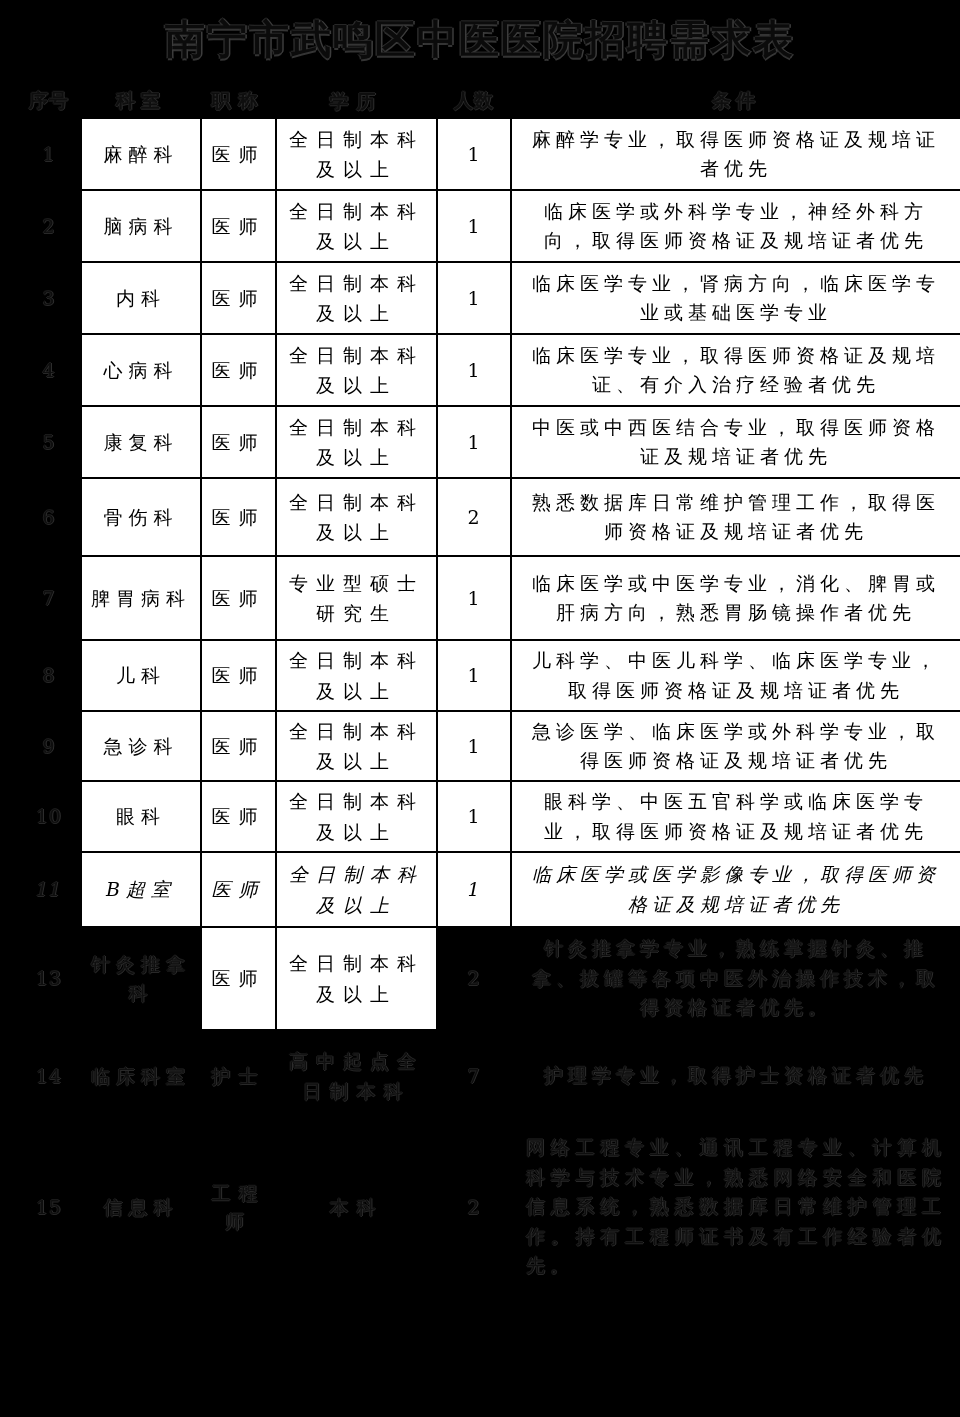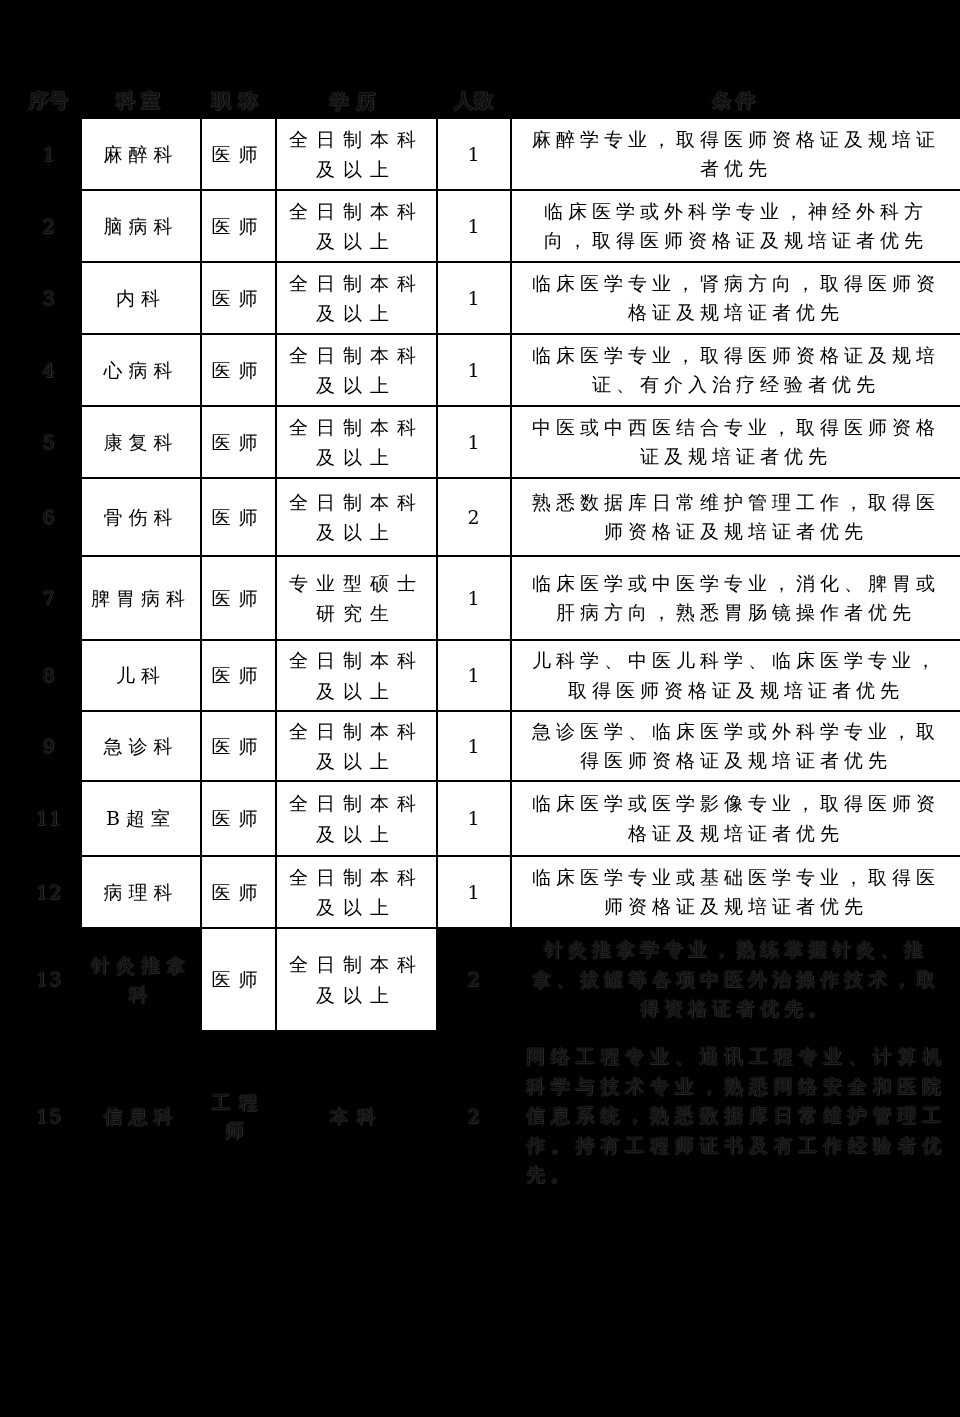--- a/index.html
+++ b/index.html
@@ -25,20 +25,21 @@
   .col-post{letter-spacing:8px;margin-top:20px;}
   .col-edu{letter-spacing:8px;line-height:1.6;}
   .col-count{letter-spacing:1px;margin-top:12px;}
   .col-cond{letter-spacing:5px;padding:0 14px;line-height:1.55;}
   .cond-left{text-align:justify;text-justify:inter-ideograph;}
 </style>
 </head>
 <body>
 
 <div class="stage">
+  <div class="title ghost-strong">南宁市武鸣区中医医院招聘需求表</div>
   <table>
     <colgroup>
       <col style="width:64px">
         <col style="width:120px">
         <col style="width:75px">
       <col style="width:161px">
         <col style="width:74px">
         <col style="width:450px">
     </colgroup>
     <thead>
@@ -67,21 +68,21 @@
           <td class="col-edu lit">全日制本科及以上</td>
           <td class="col-count lit">1</td>
           <td class="col-cond lit">临床医学或外科学专业，神经外科方向，取得医师资格证及规培证者优先</td>
         </tr>
         <tr style="height: 72px;">
           <td class="col-no ghost">3</td>
           <td class="col-dept lit">内科</td>
           <td class="col-post lit">医师</td>
           <td class="col-edu lit">全日制本科及以上</td>
           <td class="col-count lit">1</td>
-          <td class="col-cond lit">临床医学专业，肾病方向，取得医师资格证及规培证者优先</td>
+          <td class="col-cond lit">临床医学专业，肾病方向，临床医学专业或基础医学专业</td>
         </tr>
         <tr style="height: 72px;">
           <td class="col-no ghost">4</td>
           <td class="col-dept lit">心病科</td>
           <td class="col-post lit">医师</td>
           <td class="col-edu lit">全日制本科及以上</td>
           <td class="col-count lit">1</td>
           <td class="col-cond lit">临床医学专业，取得医师资格证及规培证、有介入治疗经验者优先</td>
         </tr>
         <tr style="height: 72px;">
@@ -117,43 +118,51 @@
           <td class="col-cond lit">儿科学、中医儿科学、临床医学专业，取得医师资格证及规培证者优先</td>
         </tr>
         <tr style="height: 70px;">
           <td class="col-no ghost">9</td>
           <td class="col-dept lit">急诊科</td>
           <td class="col-post lit">医师</td>
           <td class="col-edu lit">全日制本科及以上</td>
           <td class="col-count lit">1</td>
           <td class="col-cond lit">急诊医学、临床医学或外科学专业，取得医师资格证及规培证者优先</td>
         </tr>
-        <tr style="height: 75px;">
+        <tr style="height: 71px;">
+          <td class="col-no ghost">10</td>
+          <td class="col-dept lit">眼科</td>
+          <td class="col-post lit">医师</td>
+          <td class="col-edu lit">全日制本科及以上</td>
+          <td class="col-count lit">1</td>
+          <td class="col-cond lit">眼科学、中医五官科学或临床医学专业，取得医师资格证及规培证者优先</td>
+        </tr>
+        <tr style="height: 75px; font-style: italic;">
           <td class="col-no ghost">11</td>
           <td class="col-dept lit">B超室</td>
           <td class="col-post lit">医师</td>
           <td class="col-edu lit">全日制本科及以上</td>
           <td class="col-count lit">1</td>
           <td class="col-cond lit">临床医学或医学影像专业，取得医师资格证及规培证者优先</td>
-        </tr>
-        <tr style="height: 72px;">
-          <td class="col-no ghost">12</td>
-          <td class="col-dept lit">病理科</td>
-          <td class="col-post lit">医师</td>
-          <td class="col-edu lit">全日制本科及以上</td>
-          <td class="col-count lit">1</td>
-          <td class="col-cond lit">临床医学专业或基础医学专业，取得医师资格证及规培证者优先</td>
         </tr>
         <tr style="height: 103px;">
           <td class="col-no ghost">13</td>
           <td class="col-dept ghost">针灸推拿科</td>
           <td class="col-post lit">医师</td>
           <td class="col-edu lit">全日制本科及以上</td>
           <td class="col-count ghost">2</td>
           <td class="col-cond ghost">针灸推拿学专业，熟练掌握针灸、推拿、拔罐等各项中医外治操作技术，取得资格证者优先。</td>
+        </tr>
+        <tr style="height: 92px;">
+          <td class="col-no ghost">14</td>
+          <td class="col-dept ghost">临床科室</td>
+          <td class="col-post ghost">护士</td>
+          <td class="col-edu ghost">高中起点全日制本科</td>
+          <td class="col-count ghost">7</td>
+          <td class="col-cond ghost">护理学专业，取得护士资格证者优先</td>
         </tr>
         <tr style="height: 170px;">
           <td class="col-no ghost">15</td>
           <td class="col-dept ghost">信息科</td>
           <td class="col-post ghost">工程师</td>
           <td class="col-edu ghost">本科</td>
           <td class="col-count ghost">2</td>
           <td class="col-cond ghost cond-left">网络工程专业、通讯工程专业、计算机科学与技术专业，熟悉网络安全和医院信息系统，熟悉数据库日常维护管理工作。持有工程师证书及有工作经验者优先。</td>
         </tr>
       </tbody>

